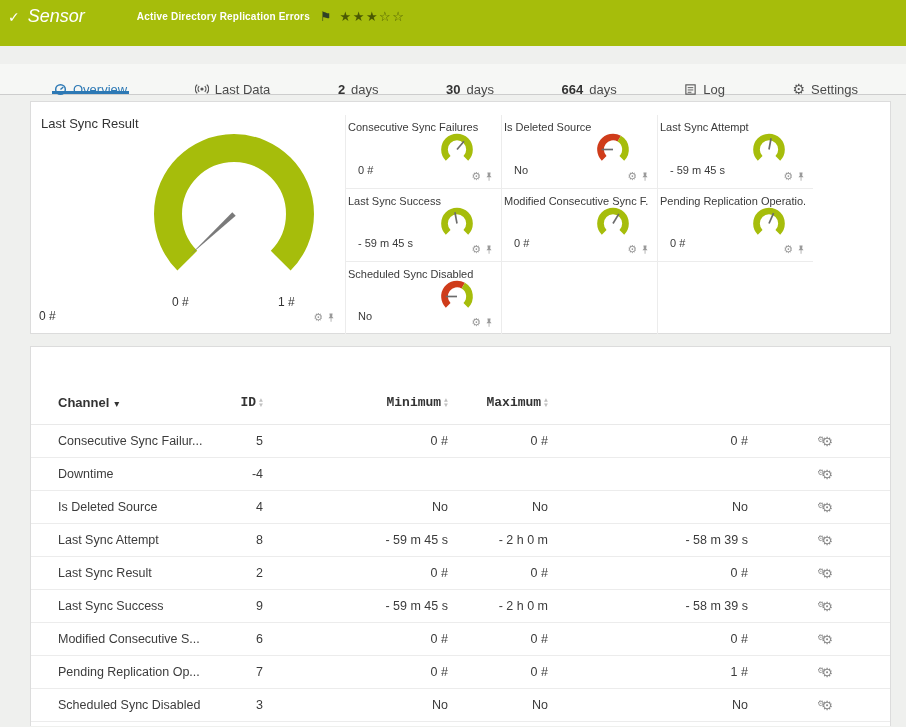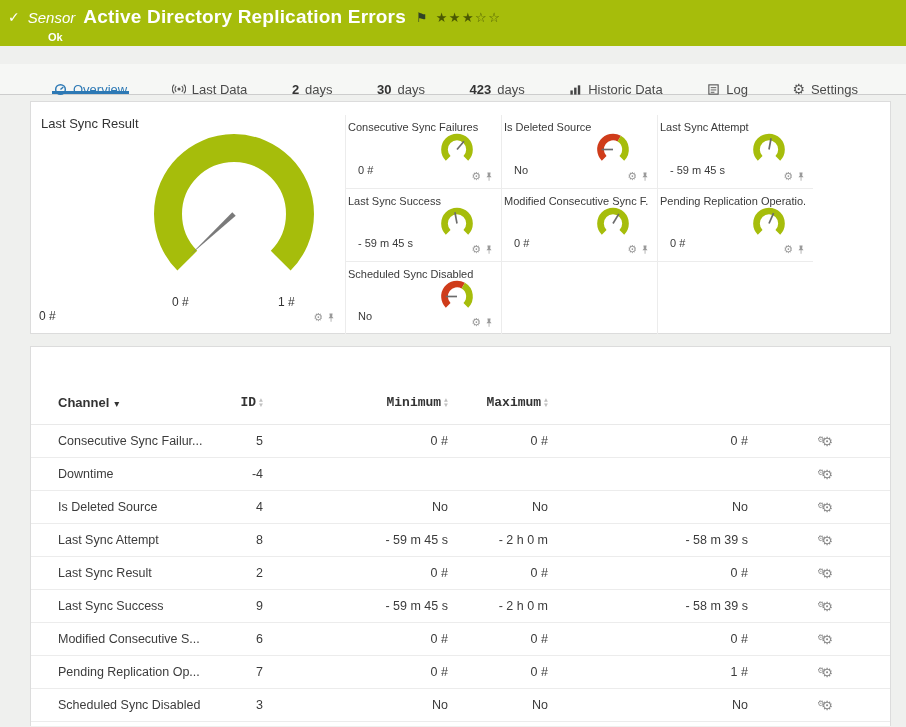--- a/index.html
+++ b/index.html
@@ -6,22 +6,22 @@
   html,body { width:906px; height:727px; }
   body {
     font-family:"Liberation Sans","DejaVu Sans",sans-serif;
     background:#eff0ee; color:#333; overflow:hidden; font-size:13px;
   }
 
   
   .topbar { height:46px; background:#a6bd0b; color:#fff; padding:6px 10px 0 8px; }
   .topbar-row { display:flex; align-items:center; gap:8px; }
   .check { font-size:14px; font-weight:bold; }
-  .kind  { font-style:italic; font-size:15px; }
-  .sensor-title { font-size:19px; font-weight:bold; letter-spacing:.2px; }
+  .kind  { font-style:italic; font-size:18px; }
+  .sensor-title { font-size:10px; font-weight:bold; letter-spacing:.2px;margin-left:44px; }
   .flag  { color:rgba(20,35,45,.8); font-size:13px; margin-left:2px; }
   .stars { color:rgba(35,45,0,.7); font-size:13px; letter-spacing:1.5px; }
   .status-ok { margin-left:40px; margin-top:3px; font-size:11px; font-weight:bold; }
 
   
   .tabbar {
     display:flex; justify-content:space-between; align-items:stretch;
     height:31px; margin-top:18px; padding:0 46px 0 52px;
     border-bottom:1px solid #cdcdcd; background:#f6f7f5;
   }
@@ -82,21 +82,20 @@
 <body>
 
 <div class="topbar">
   <div class="topbar-row">
     <span class="check">✓</span>
     <span class="kind">Sensor</span>
     <span class="sensor-title">Active Directory Replication Errors</span>
     <span class="flag">⚑</span>
     <span class="stars">★★★☆☆</span>
   </div>
-  <div class="status-ok">Ok</div>
 </div>
 
 <div class="tabbar">
   <div class="tab active">
     <span class="tabicon">
       <svg viewBox="0 0 14 14" width="13" height="13">
           <circle cx="7" cy="7" r="5.2" fill="none" stroke="#2d79b5" stroke-width="1.6"></circle>
           <line x1="7" y1="7" x2="10" y2="4.2" stroke="#2d79b5" stroke-width="1.5"></line>
         </svg>
     </span>
@@ -116,32 +115,22 @@
   </div>
   <div class="tab">
     <span class="num">2</span>
     <span class="tab-label">days</span>
   </div>
   <div class="tab">
     <span class="num">30</span>
     <span class="tab-label">days</span>
   </div>
   <div class="tab">
-    <span class="num">423</span>
+    <span class="num">664</span>
     <span class="tab-label">days</span>
-  </div>
-  <div class="tab">
-    <span class="tabicon">
-      <svg viewBox="0 0 14 14" width="13" height="13">
-          <rect x="1.5" y="8" width="2.6" height="4.5" fill="#444"></rect>
-          <rect x="5.5" y="5" width="2.6" height="7.5" fill="#444"></rect>
-          <rect x="9.5" y="2.5" width="2.6" height="10" fill="#444"></rect>
-        </svg>
-    </span>
-    <span class="tab-label">Historic Data</span>
   </div>
   <div class="tab">
     <span class="tabicon">
       <svg viewBox="0 0 14 14" width="13" height="13">
           <rect x="2" y="2" width="10" height="10" fill="none" stroke="#555" stroke-width="1.2"></rect>
           <line x1="4" y1="5" x2="10" y2="5" stroke="#555"></line>
           <line x1="4" y1="7.5" x2="10" y2="7.5" stroke="#555"></line>
           <line x1="4" y1="10" x2="8" y2="10" stroke="#555"></line>
         </svg>
     </span>

